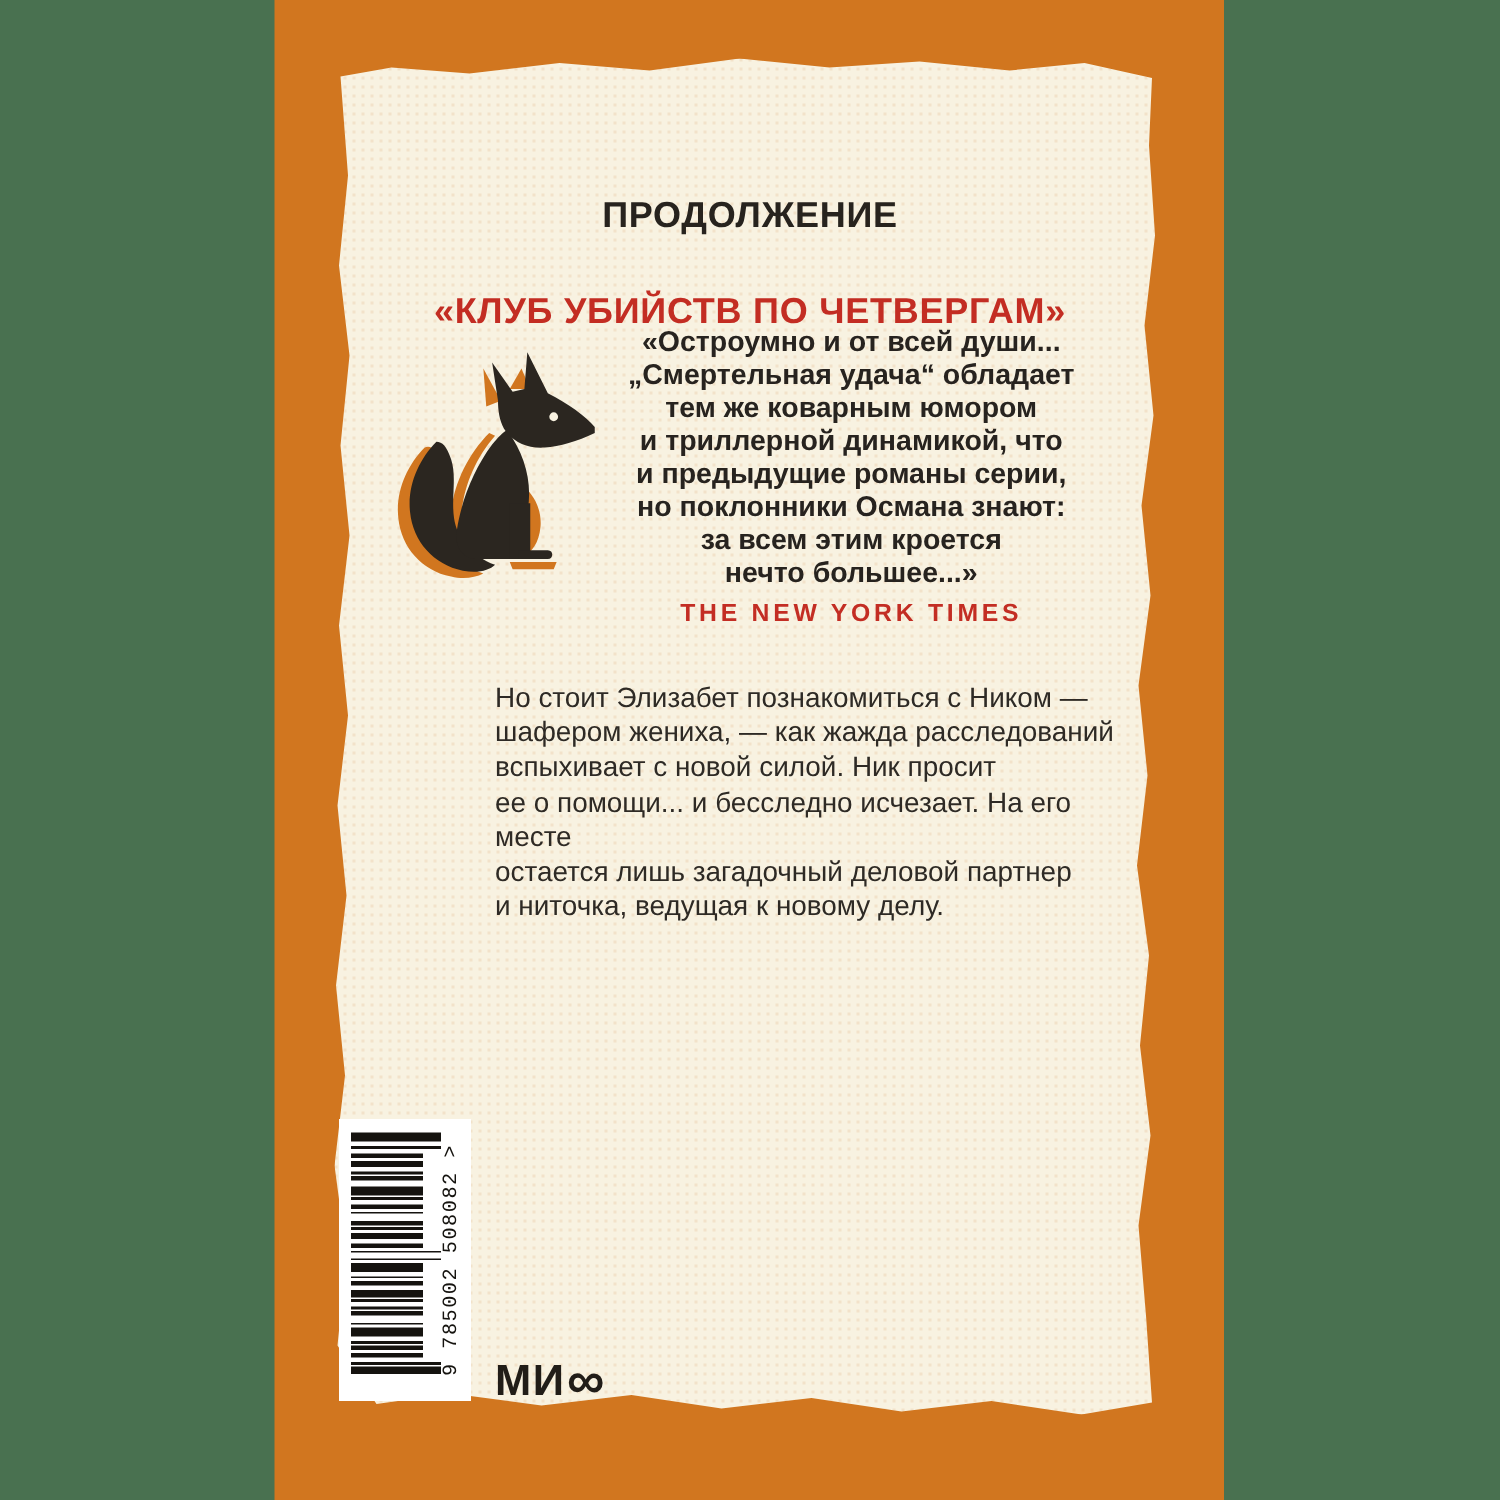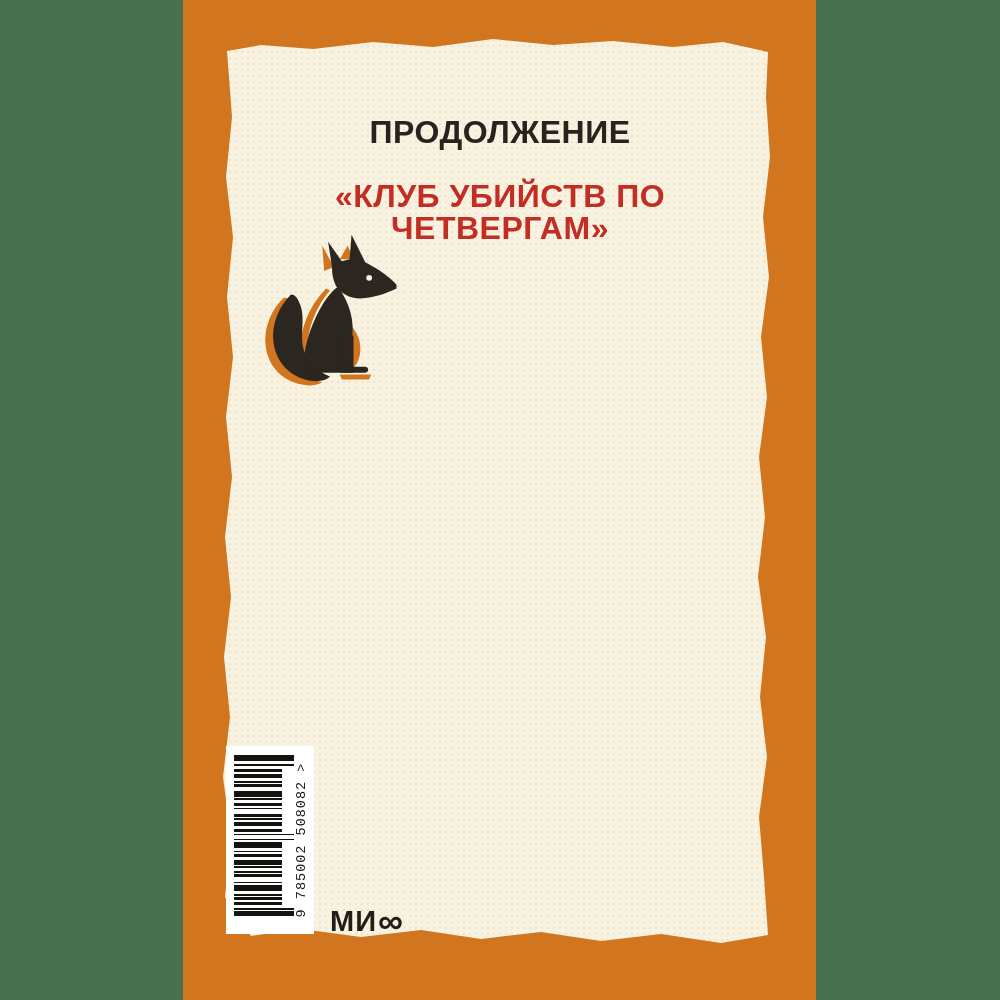--- a/index.html
+++ b/index.html
@@ -19,22 +19,22 @@
     background-image:radial-gradient(rgba(205,120,45,.13) 1px,transparent 1.3px);
     background-size:6px 6px;
     clip-path:polygon(
       6px 14px,40px 8px,92px 12px,152px 5px,212px 10px,272px 2px,332px 8px,392px 4px,452px 10px,502px 5px,547px 15px,
       545px 60px,549px 120px,542px 180px,548px 240px,540px 300px,546px 360px,538px 420px,544px 480px,537px 540px,545px 600px,539px 660px,546px 720px,538px 780px,543px 840px,547px 898px,
       500px 906px,440px 897px,380px 904px,320px 895px,260px 902px,200px 893px,140px 900px,80px 892px,30px 899px,
       4px 860px,10px 800px,2px 740px,9px 680px,3px 620px,10px 560px,4px 500px,11px 440px,5px 380px,12px 320px,6px 260px,12px 200px,5px 140px,11px 80px
     );
   }
   .header{
-    position:absolute;left:240px;top:84px;width:520px;
-    text-align:center;font-weight:700;font-size:32px;line-height:32px;
+    position:absolute;left:240px;top:96px;width:520px;
+    text-align:center;font-weight:700;font-size:24px;line-height:32px;
     letter-spacing:.5px;color:#27231e;white-space:pre-line;
   }
   .header .red-line{color:#c32d23;}
   .fox{position:absolute;left:246px;top:230px;width:172px;height:168px;}
   .quote{
     position:absolute;left:400px;top:218px;width:335px;
     text-align:center;font-weight:700;font-size:19px;line-height:22px;
     color:#27231f;white-space:pre-line;
   }
   .quote-attribution{
@@ -95,22 +95,37 @@
     <g fill="#2b2620">
       <path d="M46,64 C34,76 26,94 28,112 C30,132 44,148 64,152 C74,154 82,152 86,148 C70,142 60,130 58,116 C56,102 60,88 56,76 C53,67 50,64 46,64 Z"></path>
       <path d="M94,56 C106,72 112,92 108,112 C106,124 104,132 104,144 L74,144 C64,144 58,136 60,124 C63,104 72,82 84,66 C88,61 91,58 94,56 Z"></path>
       <path d="M96,106 L110,106 L110,144 L96,144 Z"></path>
       <path d="M102,138 L122,138 C126,138 126,144 122,144 L102,144 Z"></path>
       <path d="M88,36 L84,10 L98,30 L106,28 L108,3 L122,31 C136,38 148,47 154,54 L154,58 C142,64 130,67 120,68 C107,69 97,63 92,55 C89,49 88,43 88,36 Z"></path>
     </g>
     <circle cx="126" cy="47" r="3" fill="#f8f2e1"></circle>
   </svg>
 
+  <div class="quote">«Остроумно и от всей души...
+„Смертельная удача“ обладает
+тем же коварным юмором
+и триллерной динамикой, что
+и предыдущие романы серии,
+но поклонники Османа знают:
+за всем этим кроется
+нечто большее...»</div>
+  <div class="quote-attribution">THE NEW YORK TIMES</div>
 
   <div class="synopsis">
+    <p>Но стоит Элизабет познакомиться с Ником —
+шафером жениха, — как жажда расследований
+вспыхивает с новой силой. Ник просит
+ее о помощи... и бесследно исчезает. На его месте
+остается лишь загадочный деловой партнер
+и ниточка, ведущая к новому делу.</p>
   </div>
 
   <div class="barcode-box">
     <div class="barcode-bars" id="barcode-bars">
         <div class="bar long" style="height: 6.2px;"></div>
         <div style="height: 3.1px;"></div>
         <div class="bar long" style="height: 1.55px;"></div>
         <div style="height: 3.1px;"></div>
         <div class="bar" style="height: 3.1px;"></div>
         <div style="height: 1.55px;"></div>

